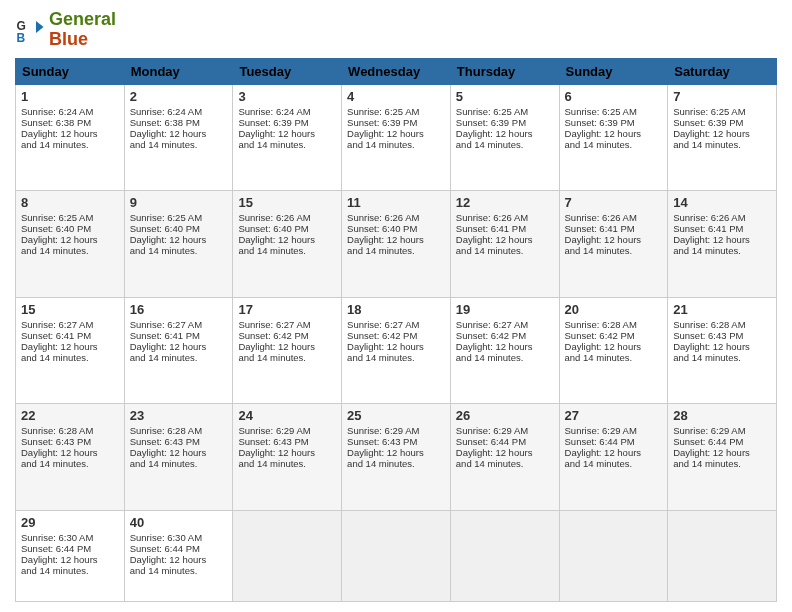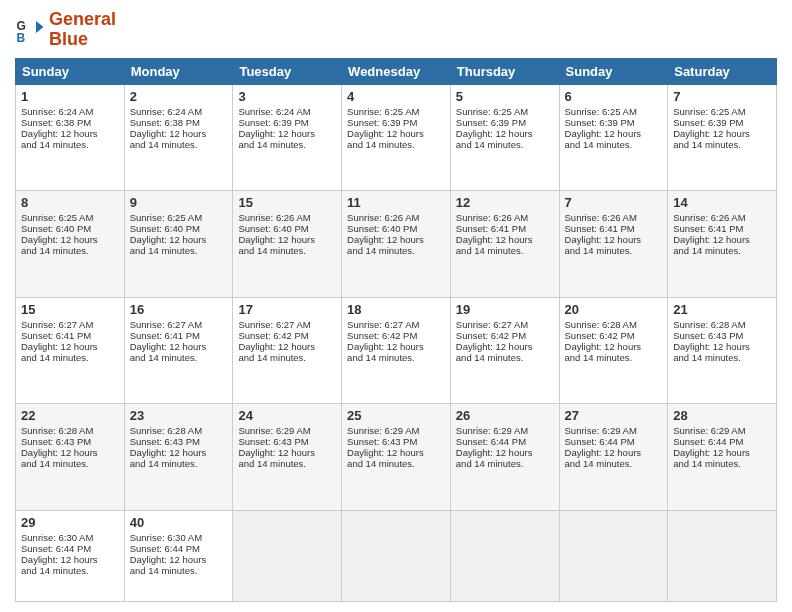--- a/index.html
+++ b/index.html
@@ -28,21 +28,21 @@
       align-items: center;
       gap: 4px;
     }
     .logo-text {
       font-size: 18px;
       font-weight: bold;
       color: #333;
       line-height: 1.1;
     }
     .logo-text span {
-      color: #c2410c;
+      color: #4d7c0f;
     }
     .logo-icon {
       width: 30px;
       height: 30px;
     }
     .title-block {
       text-align: right;
     }
     .month-title {
       font-size: 32px;
@@ -55,21 +55,21 @@
     }
     .calendar {
       flex: 1;
       border: 1px solid #ccc;
       border-collapse: collapse;
       width: 100%;
       table-layout: fixed;
     }
     .calendar th {
       background-color: #2e6da4;
-      color: #ffffff;
+      color: #000000;
       text-align: left;
       padding: 5px 6px;
       font-size: 13px;
       font-weight: bold;
       border: 1px solid #2e6da4;
     }
     .calendar td {
       vertical-align: top;
       padding: 4px 5px;
       border: 1px solid #ccc;

